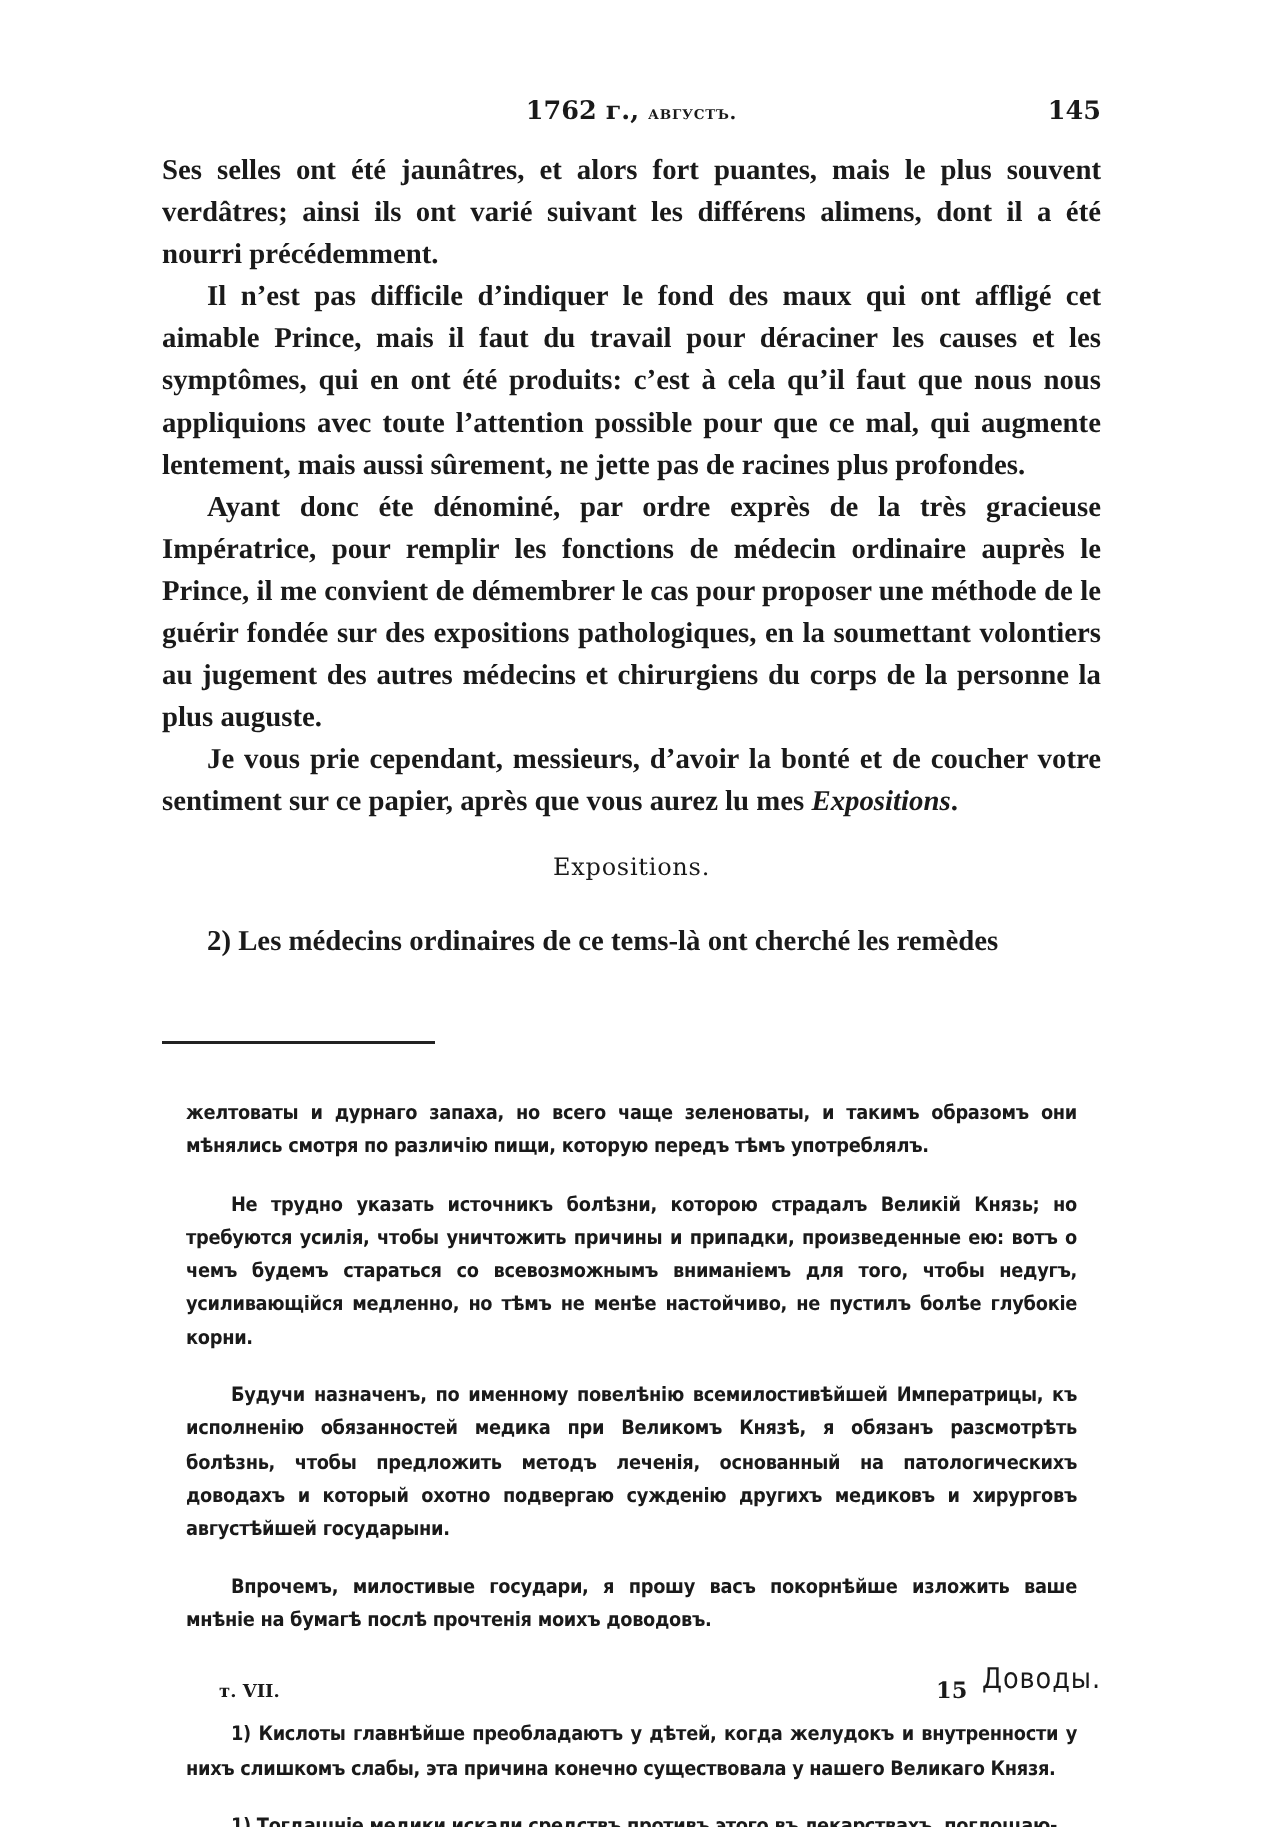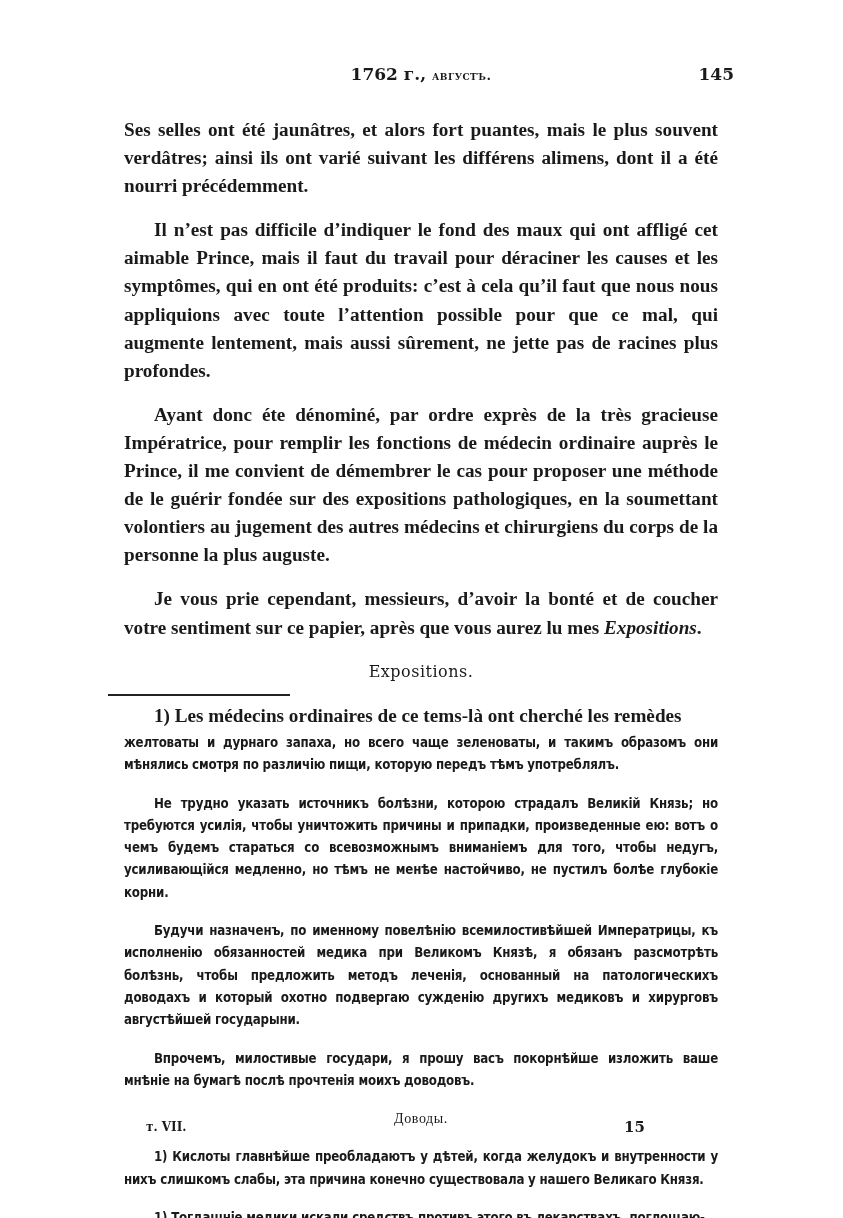--- a/index.html
+++ b/index.html
@@ -7,35 +7,35 @@
     .page { position: absolute; left: 0; top: 0; width: 843px; height: 1218px; background: #ffffff; }
     .header { position: absolute; top: 64px; left: 108px; width: 626px; height: 24px;
       font-family: "DejaVu Serif", serif; font-weight: bold; font-size: 17px; }
     .header .title { position: absolute; left: 0; right: 0; text-align: center; }
     .header .title .small { font-variant: small-caps; font-size: 13px; letter-spacing: 0.5px; }
     .header .num { position: absolute; right: 0; top: 0; }
 
     .main { position: absolute; left: 108px; top: 100px; width: 626px;
       font-family: "Liberation Serif", serif; font-weight: bold; font-size: 19.2px; line-height: 28.1px;
       text-align: justify; }
-    .main p { margin: 16px; }
+    .main p { margin: 0; }
     .main p.ind { text-indent: 30px; }
     .main p.first { text-indent: 0; }
     .main .sec { text-align: center; font-weight: normal; font-family: "DejaVu Serif", serif; font-size: 16px;
-      letter-spacing: 0.5px; margin: 14px 0 12px 0; }
+      letter-spacing: 0.5px; margin: 14px 0 22px 0; }
     .main i { font-style: italic; }
 
     .rule { position: absolute; left: 108px; top: 694px; width: 182px; height: 0; border-top: 2px solid #222; }
 
     .notes { position: absolute; left: 108px; top: 716px; width: 626px;
       font-family: "DejaVu Sans Condensed", "DejaVu Sans", sans-serif; font-weight: bold; font-size: 13.2px; line-height: 22.3px;
       text-align: justify; letter-spacing: -0.2px; }
     .notes p { margin: 16px; }
     .notes p.ind { text-indent: 30px; }
-    .notes .sec { text-align: center; font-weight: normal; font-size: 14px; margin: 10px 0 6px 0; letter-spacing: 0.6px; font-family: Liberation Serif, serif; }
+    .notes .sec { text-align: right; font-weight: normal; font-size: 19px; margin: 10px 0 6px 0; letter-spacing: 0.6px; }
 
     .footer { position: absolute; top: 1118px; left: 146px; width: 500px; height: 20px;
       font-family: "DejaVu Serif", serif; font-weight: bold; font-size: 12px; }
     .footer .vol { position: absolute; left: 0; top: 2px; }
     .footer .sig { position: absolute; left: 478px; top: 0; font-size: 15px; }
   </style>
 </head>
 <body>
 
 <div class="page">
@@ -44,21 +44,21 @@
     <div class="title"><span>1762 г.,</span> <span class="small">августъ.</span></div>
     <div class="num">145</div>
   </div>
 
   <div class="main">
     <p class="first">Ses selles ont été jaunâtres, et alors fort puantes, mais le plus souvent verdâtres; ainsi ils ont varié suivant les différens alimens, dont il a été nourri précédemment.</p>
     <p class="ind">Il n’est pas difficile d’indiquer le fond des maux qui ont affligé cet aimable Prince, mais il faut du travail pour déraciner les causes et les symptômes, qui en ont été produits: c’est à cela qu’il faut que nous nous appliquions avec toute l’attention possible pour que ce mal, qui augmente lentement, mais aussi sûrement, ne jette pas de racines plus profondes.</p>
     <p class="ind">Ayant donc éte dénominé, par ordre exprès de la très gracieuse Impératrice, pour remplir les fonctions de médecin ordinaire auprès le Prince, il me convient de démembrer le cas pour proposer une méthode de le guérir fondée sur des expositions pathologiques, en la soumettant volontiers au jugement des autres médecins et chirurgiens du corps de la personne la plus auguste.</p>
     <p class="ind"><span>Je vous prie cependant, messieurs, d’avoir la bonté et de coucher votre sentiment sur ce papier, après que vous aurez lu mes </span><i>Expositions</i><span>.</span></p>
     <div class="sec">Expositions.</div>
-    <p class="ind">1) Les médecins ordinaires de ce tems-là ont cherché les remèdes</p>
+    <p class="ind">2) Les médecins ordinaires de ce tems-là ont cherché les remèdes</p>
   </div>
 
   <div class="rule"></div>
 
   <div class="notes">
     <p>желтоваты и дурнаго запаха, но всего чаще зеленоваты, и такимъ образомъ они мѣнялись смотря по различію пищи, которую передъ тѣмъ употреблялъ.</p>
     <p class="ind">Не трудно указать источникъ болѣзни, которою страдалъ Великій Князь; но требуются усилія, чтобы уничтожить причины и припадки, произведенные ею: вотъ о чемъ будемъ стараться со всевозможнымъ вниманіемъ для того, чтобы недугъ, усиливающійся медленно, но тѣмъ не менѣе настойчиво, не пустилъ болѣе глубокіе корни.</p>
     <p class="ind">Будучи назначенъ, по именному повелѣнію всемилостивѣйшей Императрицы, къ исполненію обязанностей медика при Великомъ Князѣ, я обязанъ разсмотрѣть болѣзнь, чтобы предложить методъ леченія, основанный на патологическихъ доводахъ и который охотно подвергаю сужденію другихъ медиковъ и хирурговъ августѣйшей государыни.</p>
     <p class="ind">Впрочемъ, милостивые государи, я прошу васъ покорнѣйше изложить ваше мнѣніе на бумагѣ послѣ прочтенія моихъ доводовъ.</p>
     <div class="sec">Доводы.</div>

